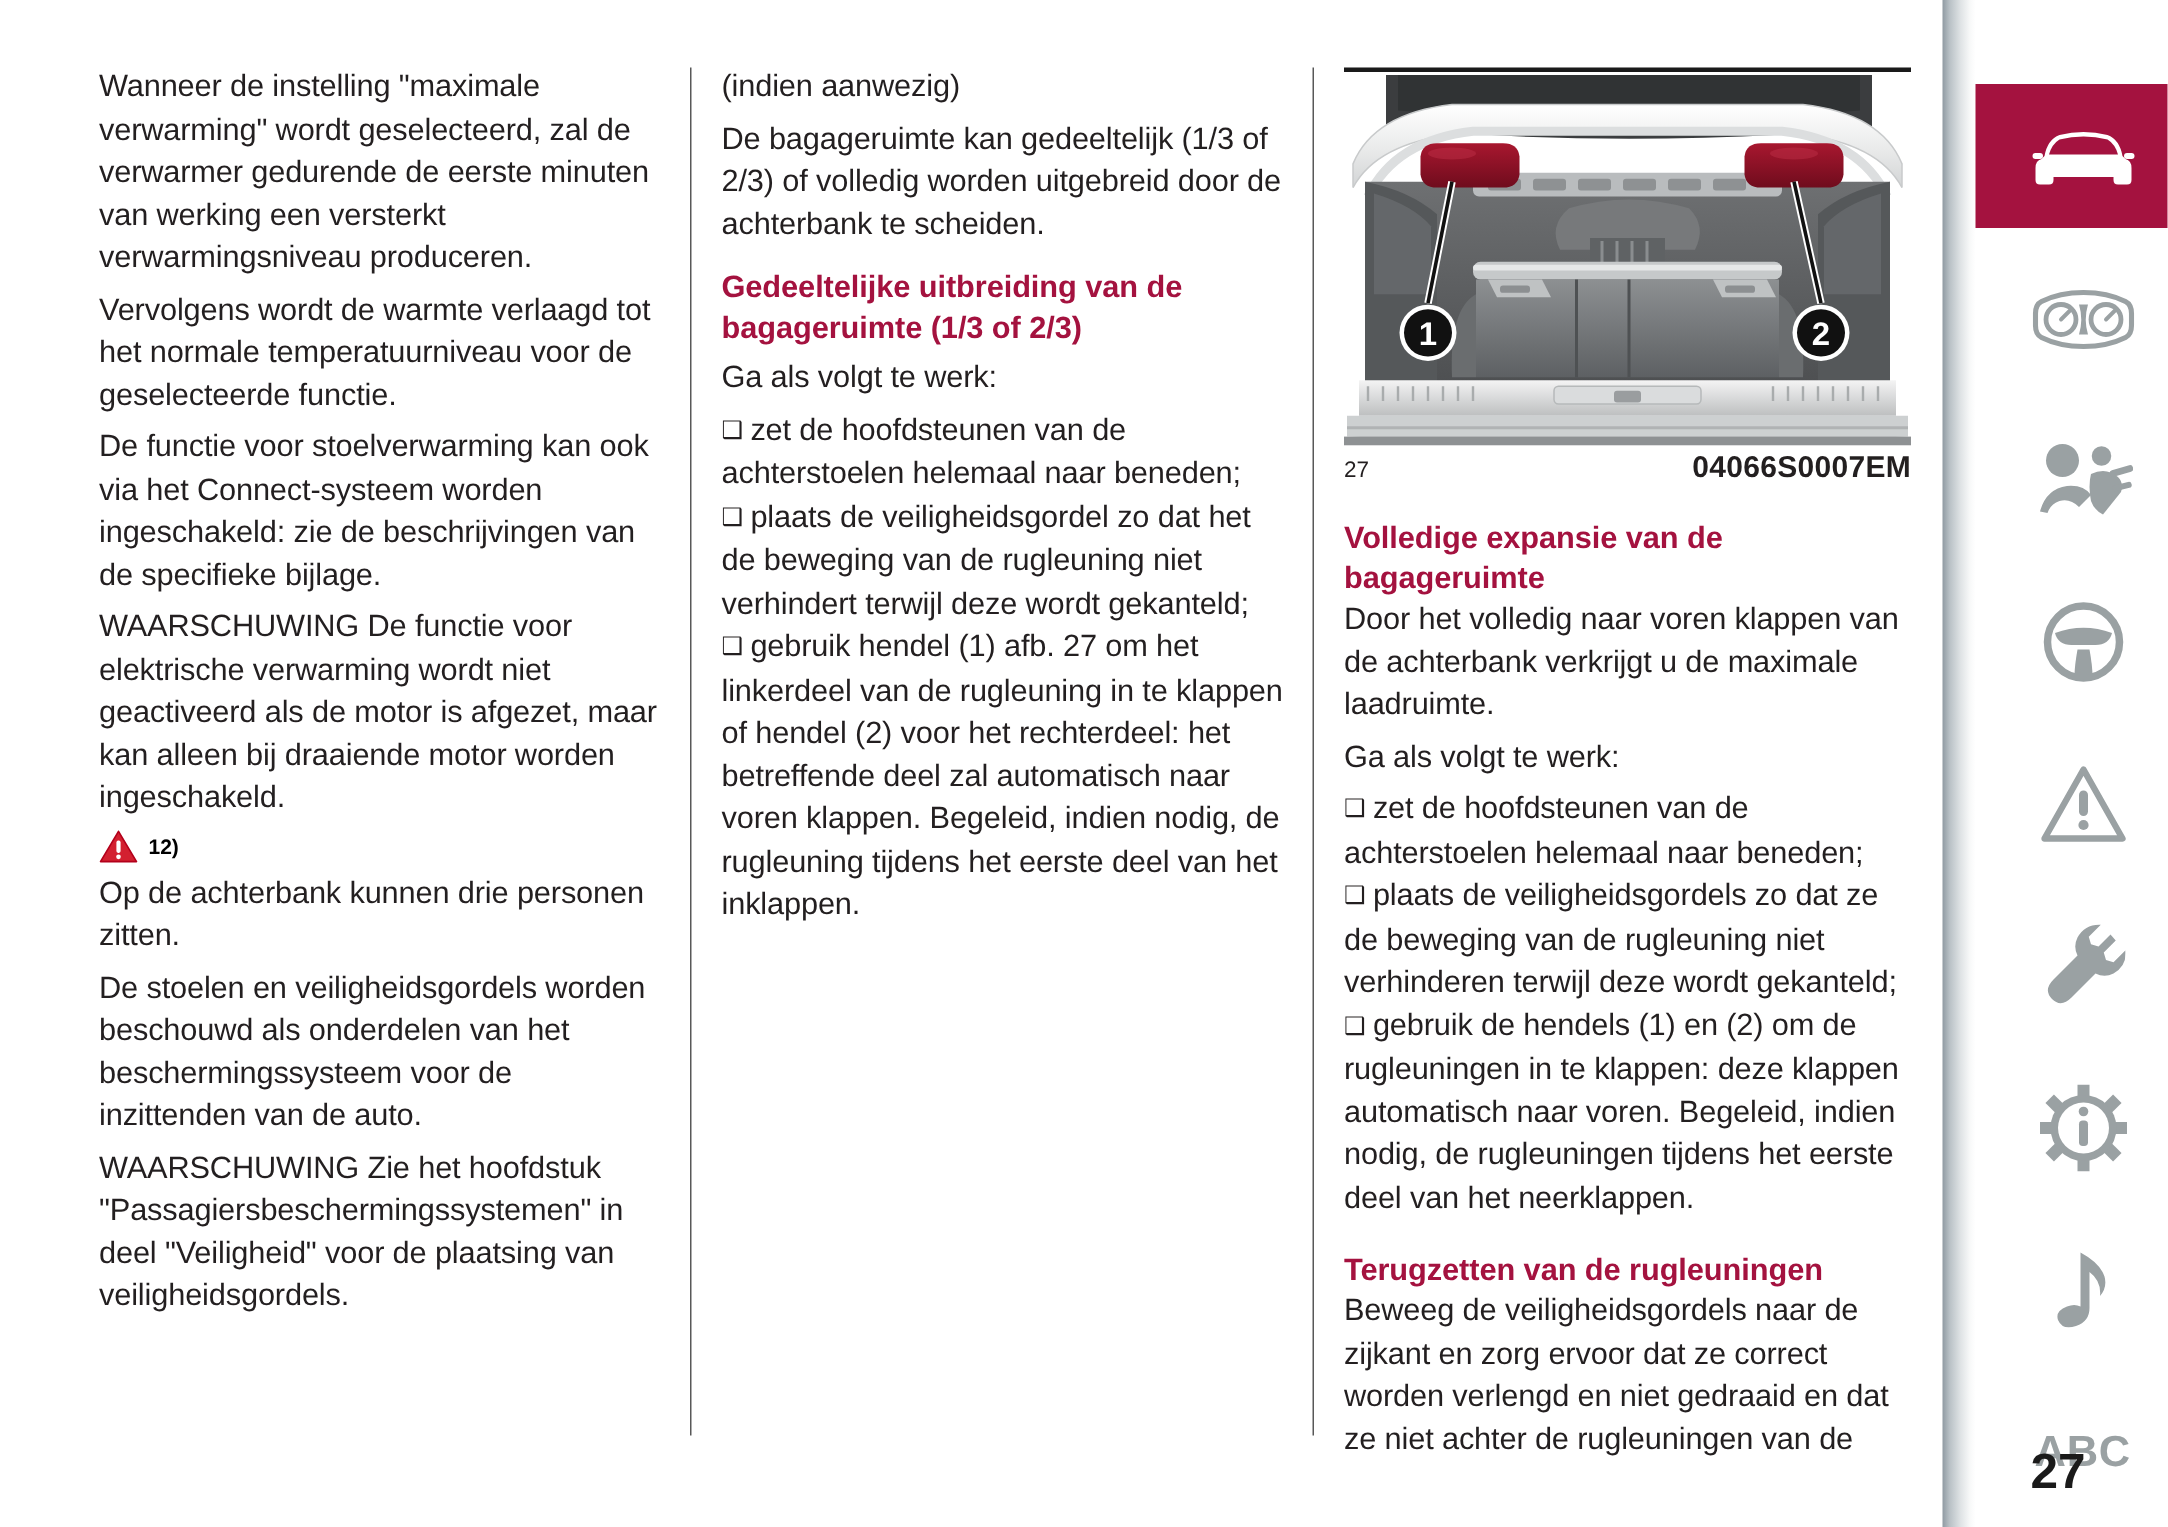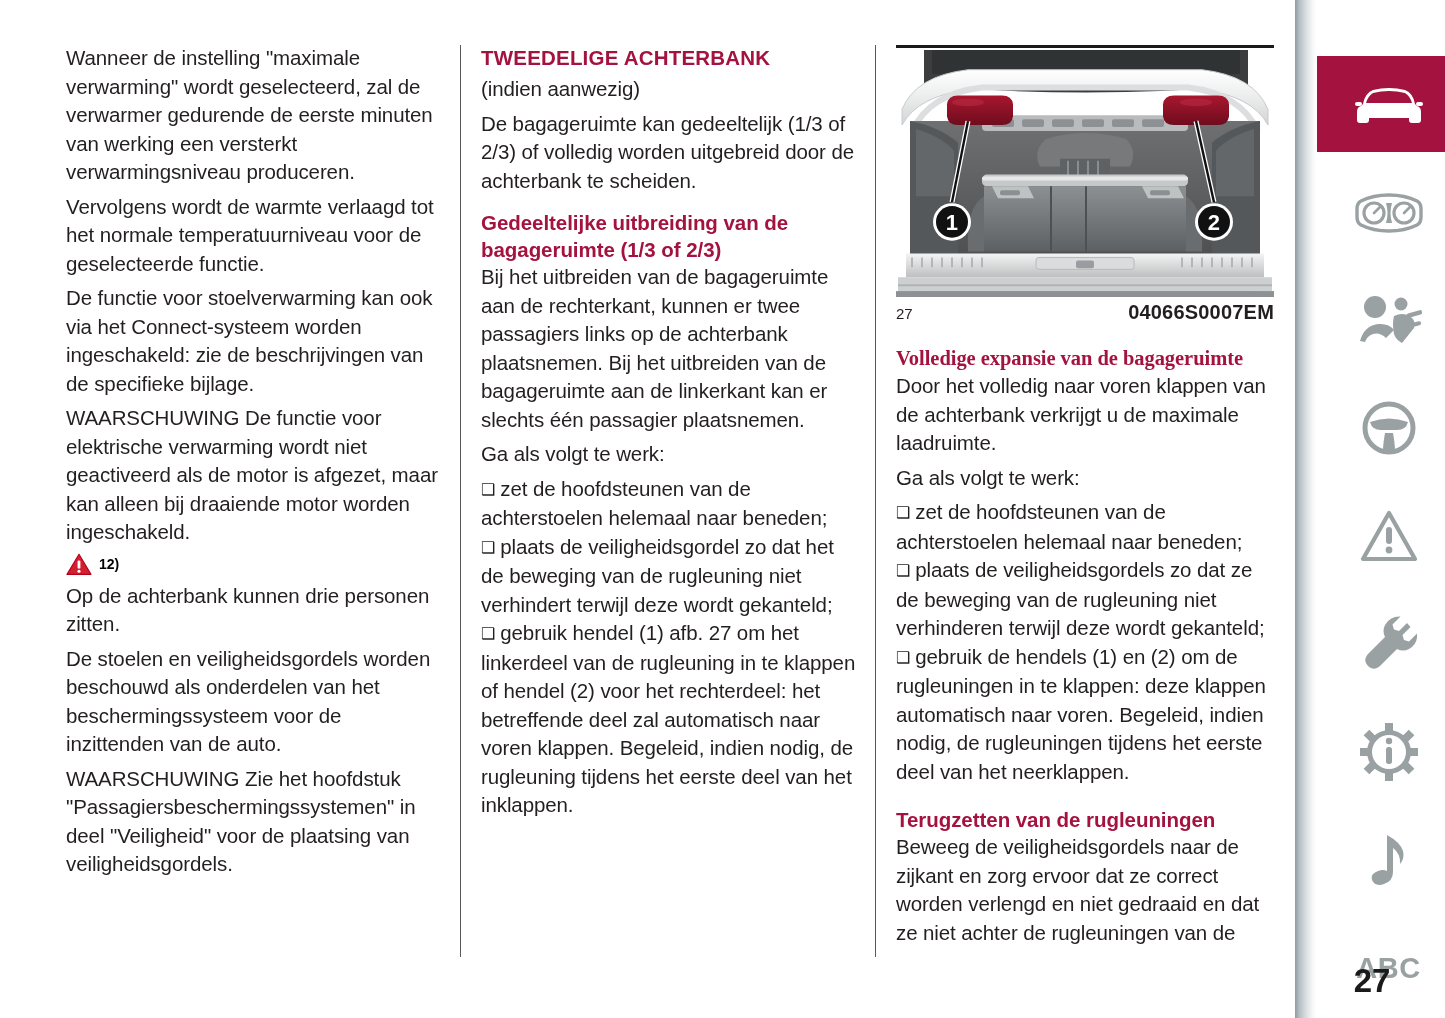--- a/index.html
+++ b/index.html
@@ -219,36 +219,34 @@
         </svg>
         <span class="warn-note">12)</span>
       </div>
 
       <p>Op de achterbank kunnen drie personen zitten.</p>
       <p>De stoelen en veiligheidsgordels worden beschouwd als onderdelen van het beschermingssysteem voor de inzittenden van de auto.</p>
       <p>WAARSCHUWING Zie het hoofdstuk "Passagiersbeschermingssystemen" in deel "Veiligheid" voor de plaatsing van veiligheidsgordels.</p>
     </div>
 
     <div class="col col2">
-      <div class="h-section first">TWEEDELIGE ACHTERBANK</div>
       <p>(indien aanwezig)</p>
       <p>De bagageruimte kan gedeeltelijk (1/3 of 2/3) of volledig worden uitgebreid door de achterbank te scheiden.</p>
 
       <div class="h-sub">Gedeeltelijke uitbreiding van de bagageruimte (1/3 of 2/3)</div>
-      <p class="tight">Bij het uitbreiden van de bagageruimte aan de rechterkant, kunnen er twee passagiers links op de achterbank plaatsnemen. Bij het uitbreiden van de bagageruimte aan de linkerkant kan er slechts één passagier plaatsnemen.</p>
       <div class="spacer-sm"></div>
       <p>Ga als volgt te werk:</p>
 
       <p class="bullet"><span class="sq">❑</span><span>zet de hoofdsteunen van de achterstoelen helemaal naar beneden;</span></p>
       <p class="bullet"><span class="sq">❑</span><span>plaats de veiligheidsgordel zo dat het de beweging van de rugleuning niet verhindert terwijl deze wordt gekanteld;</span></p>
       <p class="bullet"><span class="sq">❑</span><span>gebruik hendel (1) afb. 27 om het linkerdeel van de rugleuning in te klappen of hendel (2) voor het rechterdeel: het betreffende deel zal automatisch naar voren klappen. Begeleid, indien nodig, de rugleuning tijdens het eerste deel van het inklappen.</span></p>
     </div>
 
     <div class="col col3" style="top:345px;">
-      <div class="h-sub" style="margin-top:0;font-family:Liberation Serif, serif;">Volledige expansie van de bagageruimte</div>
+      <div class="h-sub" style="margin-top:0;">Volledige expansie van de bagageruimte</div>
       <p class="tight">Door het volledig naar voren klappen van de achterbank verkrijgt u de maximale laadruimte.</p>
       <div class="spacer-sm"></div>
       <p>Ga als volgt te werk:</p>
 
       <p class="bullet"><span class="sq">❑</span><span>zet de hoofdsteunen van de achterstoelen helemaal naar beneden;</span></p>
       <p class="bullet"><span class="sq">❑</span><span>plaats de veiligheidsgordels zo dat ze de beweging van de rugleuning niet verhinderen terwijl deze wordt gekanteld;</span></p>
       <p class="bullet"><span class="sq">❑</span><span>gebruik de hendels (1) en (2) om de rugleuningen in te klappen: deze klappen automatisch naar voren. Begeleid, indien nodig, de rugleuningen tijdens het eerste deel van het neerklappen.</span></p>
 
       <div class="h-sub tighttop">Terugzetten van de rugleuningen</div>
       <p class="tight">Beweeg de veiligheidsgordels naar de zijkant en zorg ervoor dat ze correct worden verlengd en niet gedraaid en dat ze niet achter de rugleuningen van de</p>

